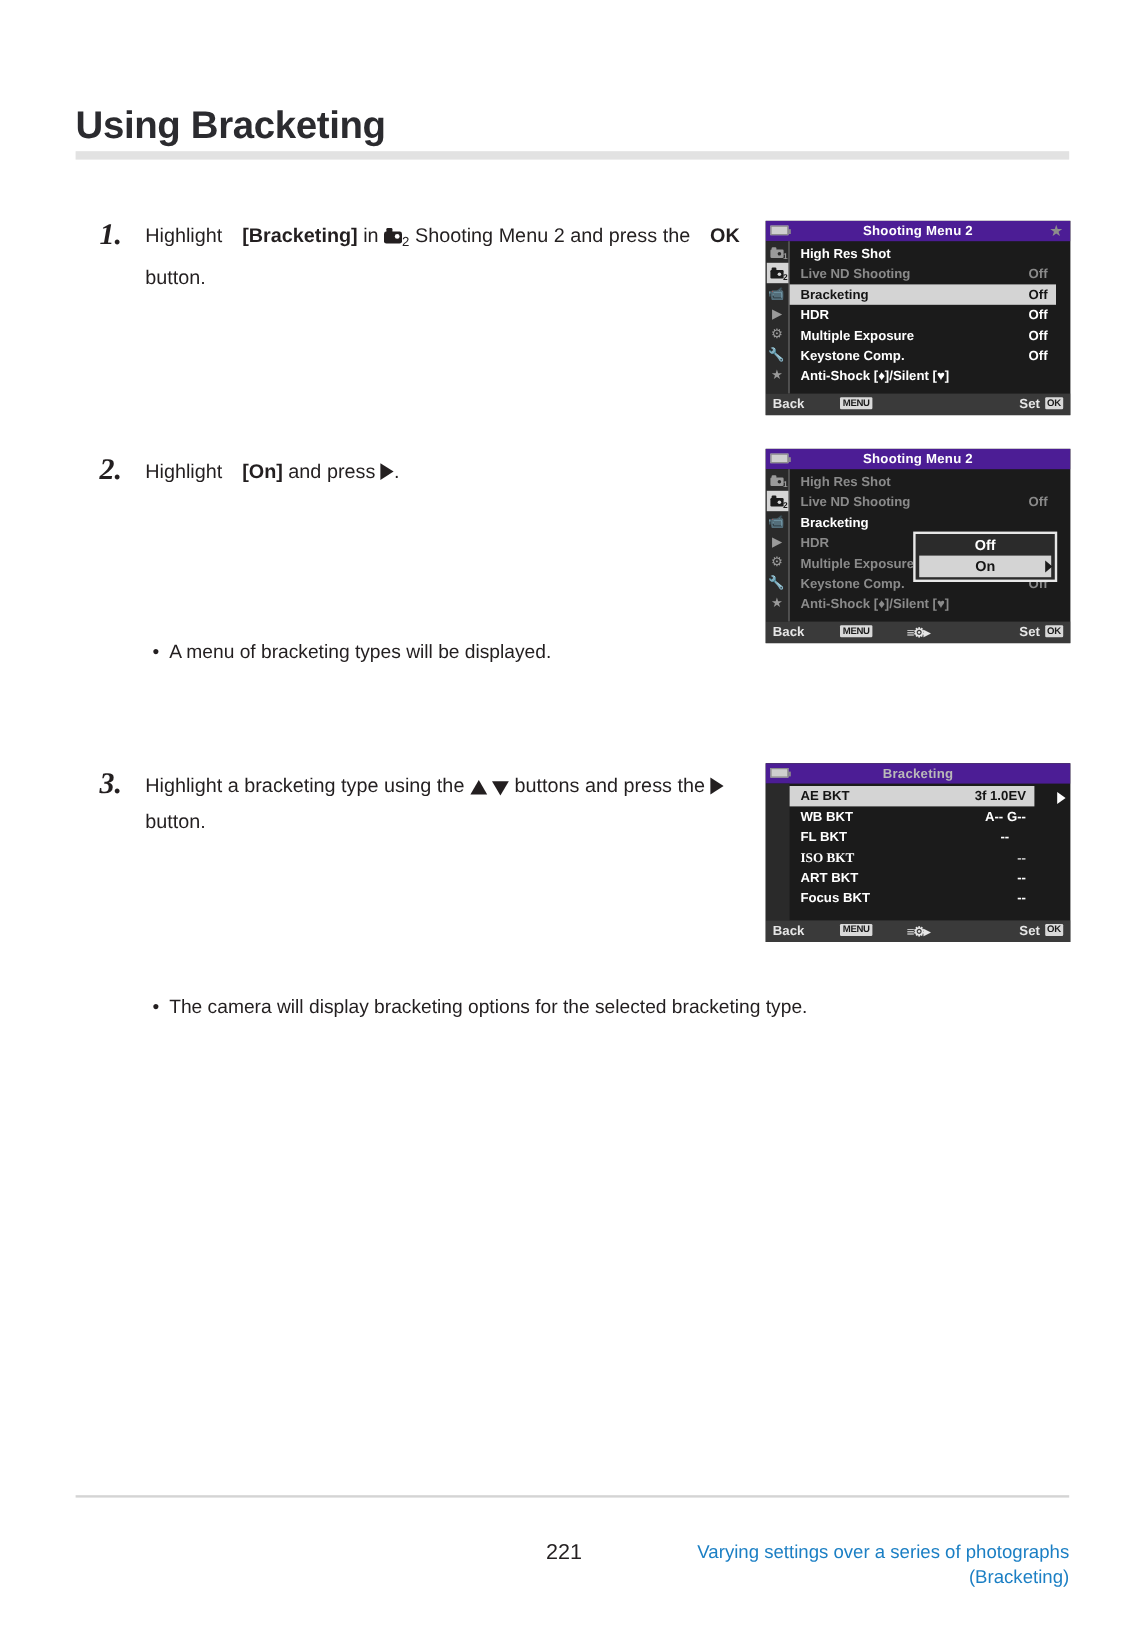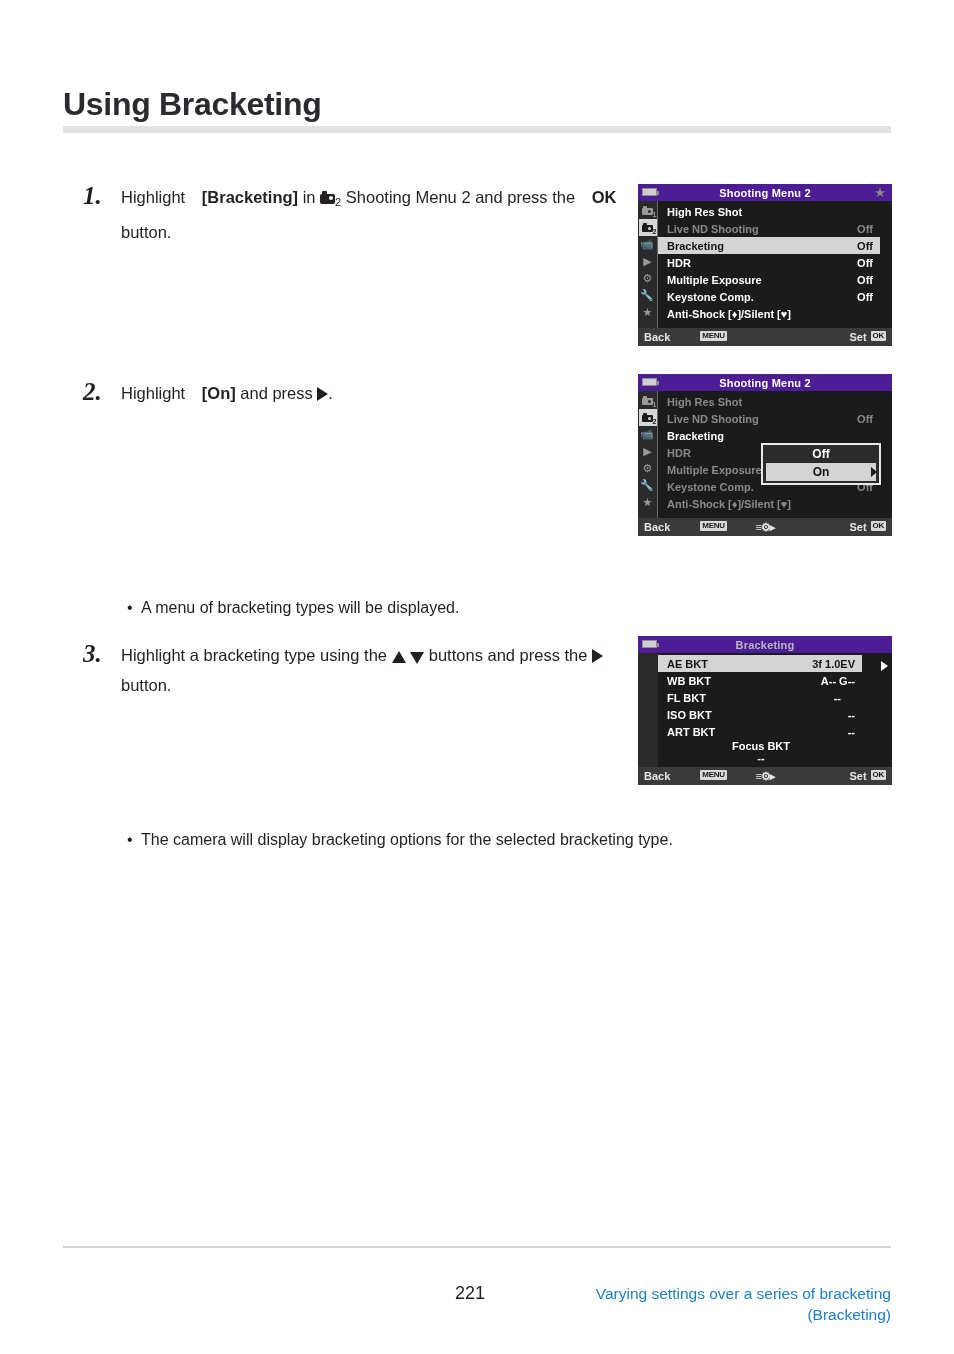--- a/index.html
+++ b/index.html
@@ -556,21 +556,21 @@
     <span class="bot-center">
       <span class="menu-gear-glyph">≡⚙▸</span>
     </span>
     <span class="bot-right">
       <span>Set</span>
       <span class="tagbox">OK</span>
     </span>
   </div>
 </div>
 
-<div class="bullet-line" style="left:127px; top:596px; width:560px;">
+<div class="bullet-line" style="left:127px; top:532px; width:560px;">
   <span class="bullet-dot">•</span><span>A menu of bracketing types will be displayed.</span>
 </div>
 
 <div class="step" style="left:83px; top:640px;">
   <div class="step-num">3.</div>
   <div class="step-body">
     <span>Highlight a bracketing type using the </span><span class="tri-up-outline"></span>&nbsp;<span class="tri-down-outline"></span><span> buttons and press the </span><span class="tri-outline"></span><span> button.</span>
   </div>
 </div>
 
@@ -590,29 +590,29 @@
         <span style="display:inline-block;width:0;height:0;border-top:5px solid transparent;border-bottom:5px solid transparent;border-left:7px solid #ffffff;"></span>
       </div>
       <div class="lcd-row" style="margin-right:18px;">
         <span>WB BKT</span>
         <span class="val">A-- G--</span>
       </div>
       <div class="lcd-row" style="margin-right:32px;">
         <span>FL BKT</span>
         <span class="val">--</span>
       </div>
-      <div class="lcd-row" style="margin-right:18px;">
+      <div class="lcd-row" style="margin-right:18px;font-family:Liberation Serif, serif;">
         <span>ISO BKT</span>
         <span class="val">--</span>
       </div>
       <div class="lcd-row" style="margin-right:18px;">
         <span>ART BKT</span>
         <span class="val">--</span>
       </div>
-      <div class="lcd-row" style="margin-right:18px;flex-direction:column;">
+      <div class="lcd-row" style="margin-right:18px;">
         <span>Focus BKT</span>
         <span class="val">--</span>
       </div>
     </div>
   </div>
   <div class="lcd-bottom">
     <span class="bot-left">
       <span>Back</span>
       <span class="tagbox">MENU</span>
     </span>
@@ -626,15 +626,15 @@
   </div>
 </div>
 
 <div class="bullet-line" style="left:127px; top:828px; width:700px;">
   <span class="bullet-dot">•</span><span>The camera will display bracketing options for the selected bracketing type.</span>
 </div>
 
 <div class="footer-rule"></div>
 <div class="page-number">221</div>
 <div class="footer-link">
-  <span>Varying settings over a series of bracketing</span><br>
+  <span>Varying settings over a series of photographs</span><br>
   <span>(Bracketing)</span>
 </div>
 
 </body></html>

